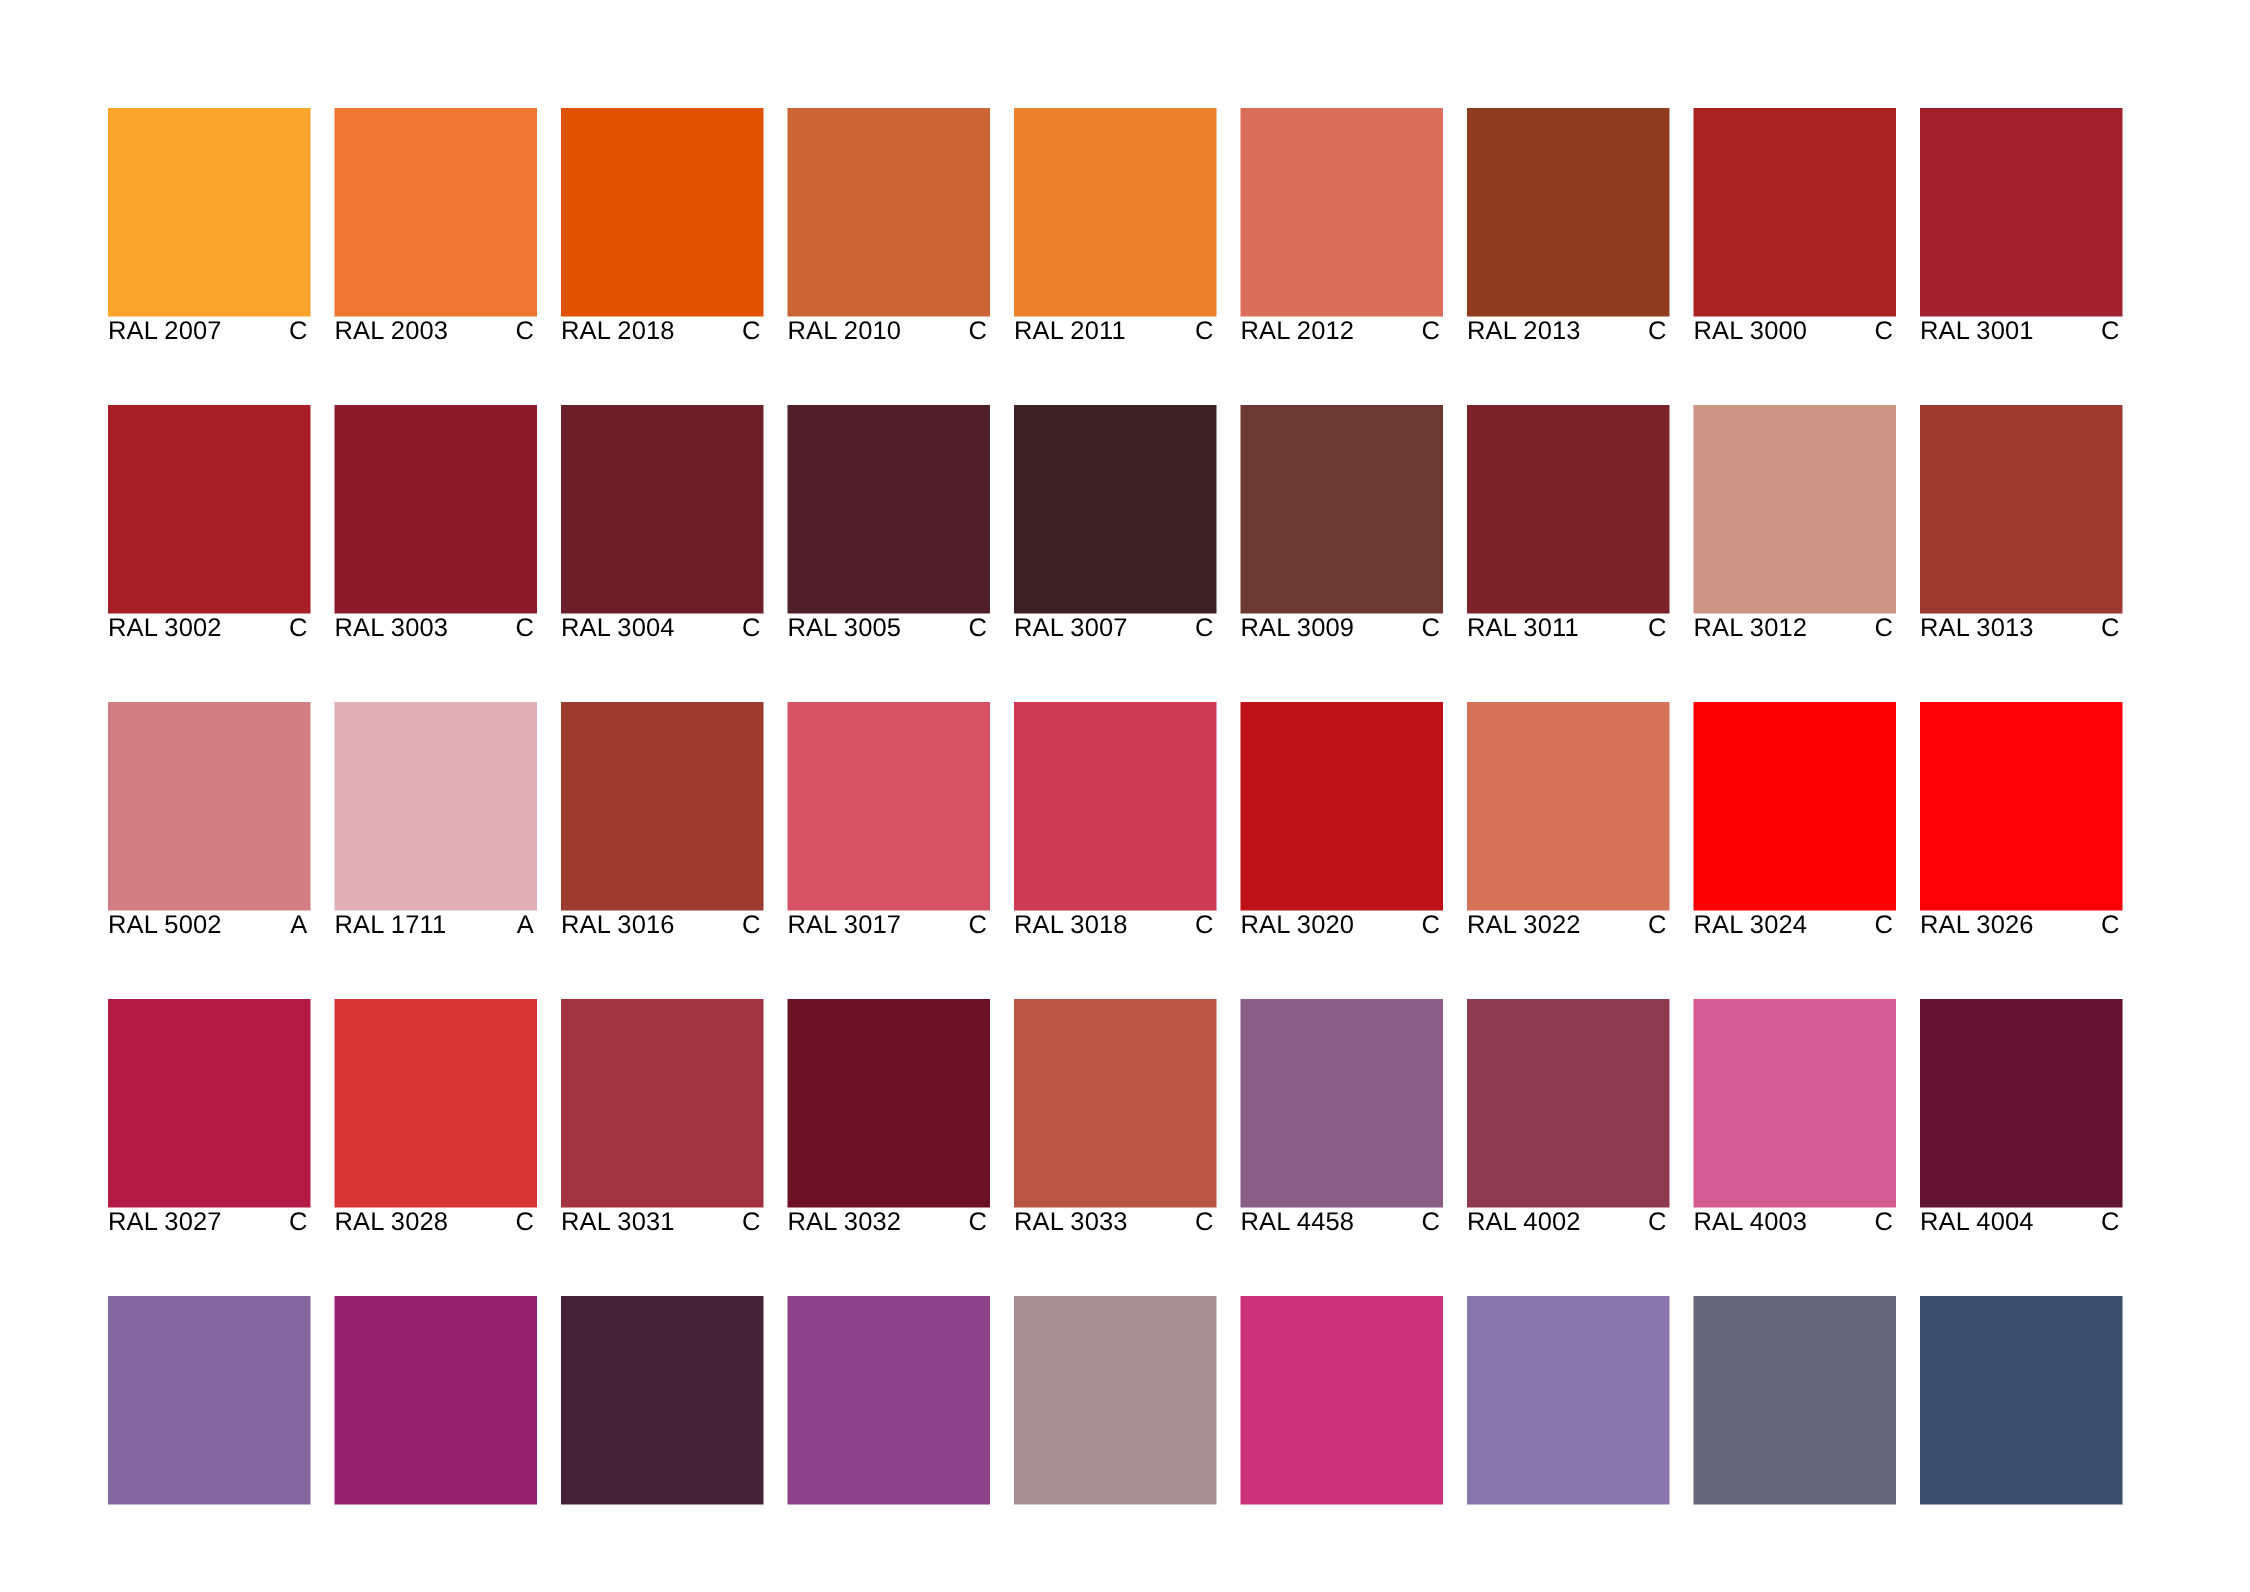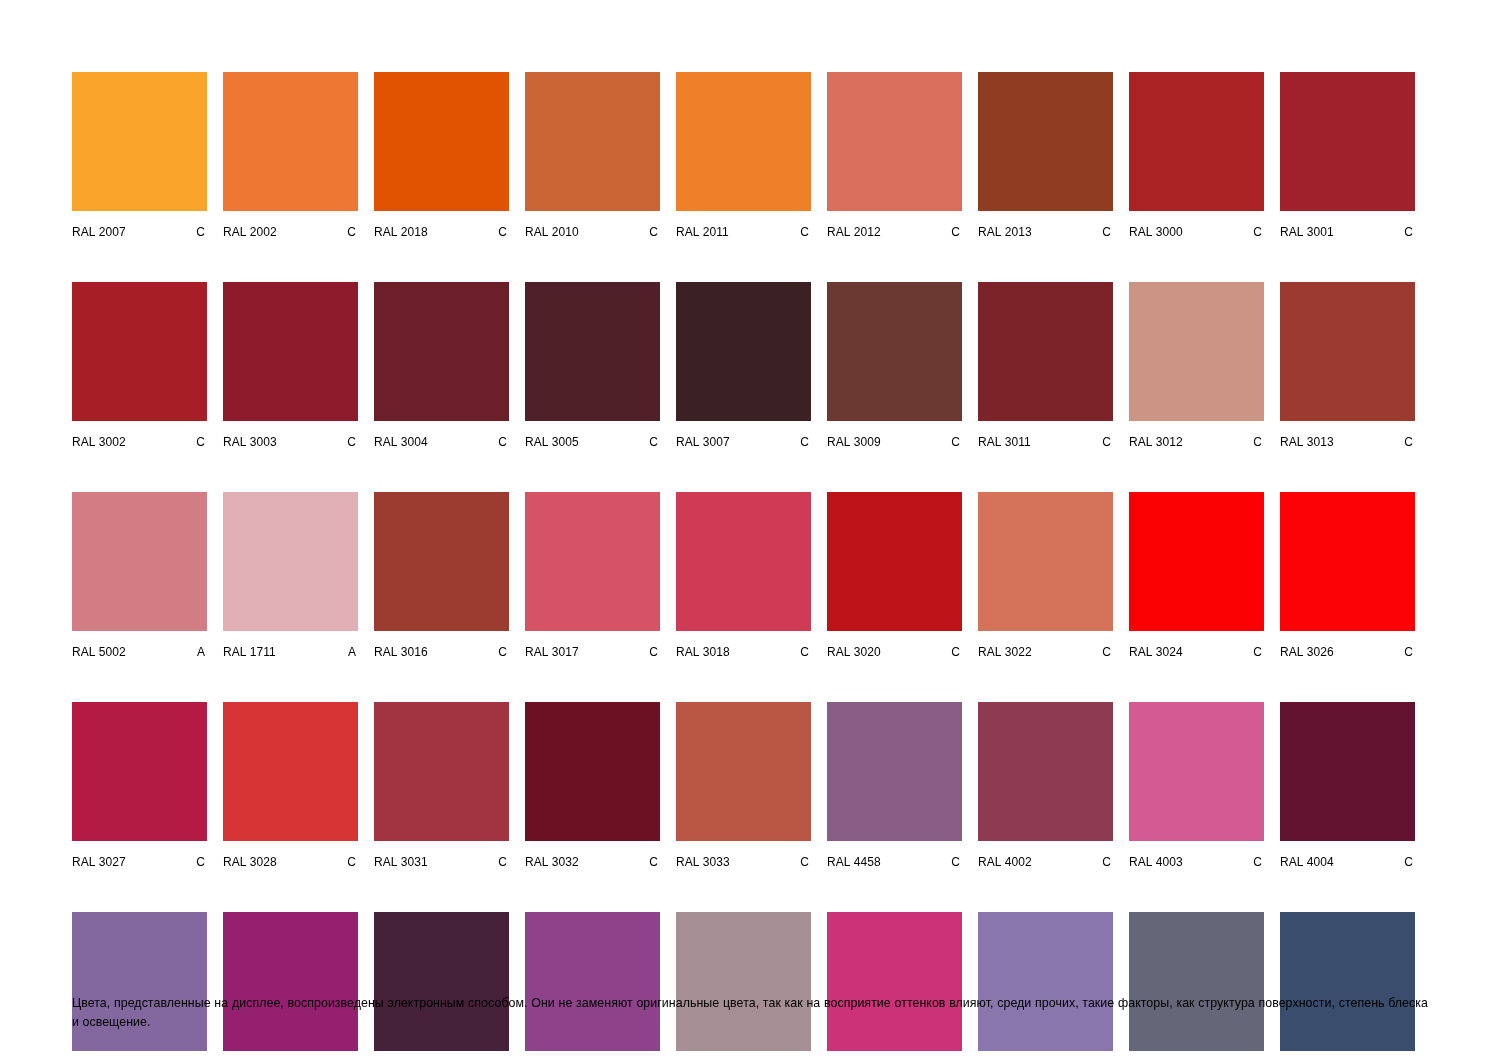--- a/index.html
+++ b/index.html
@@ -42,22 +42,21 @@
   .swatch-chip {
     width: 135px;
     height: 139px;
     display: block;
   }
   .swatch-caption {
     display: flex;
     justify-content: space-between;
     align-items: baseline;
     width: 135px;
-    margin-top: 12px;
-    font-size: 12px;
+    font-size: 17px;
     line-height: 19px;
     letter-spacing: 0.1px;
     white-space: nowrap;
   }
   .swatch-code {
     display: inline-block;
   }
   .swatch-suffix {
     display: inline-block;
     padding-right: 2px;
@@ -84,21 +83,21 @@
         <div class="swatch-cell">
           <div class="swatch-chip" style="background-color: rgb(249, 165, 43);"></div>
           <div class="swatch-caption">
             <span class="swatch-code">RAL 2007</span>
             <span class="swatch-suffix">C</span>
           </div>
         </div>
         <div class="swatch-cell">
           <div class="swatch-chip" style="background-color: rgb(238, 119, 51);"></div>
           <div class="swatch-caption">
-            <span class="swatch-code">RAL 2002</span>
+            <span class="swatch-code">RAL 2003</span>
             <span class="swatch-suffix">C</span>
           </div>
         </div>
         <div class="swatch-cell">
           <div class="swatch-chip" style="background-color: rgb(223, 82, 0);"></div>
           <div class="swatch-caption">
             <span class="swatch-code">RAL 2018</span>
             <span class="swatch-suffix">C</span>
           </div>
         </div>
@@ -364,15 +363,14 @@
         </div>
         <div class="swatch-cell">
           <div class="swatch-chip" style="background-color: rgb(102, 102, 121);"></div>
         </div>
         <div class="swatch-cell">
           <div class="swatch-chip" style="background-color: rgb(58, 77, 108);"></div>
         </div>
       </div>
     </div>
 
-  <p id="disclaimer">Цвета, представленные на дисплее, воспроизведены электронным способом. Они не заменяют оригинальные цвета, так как на восприятие оттенков влияют, среди прочих, такие факторы, как структура поверхности, степень блеска и освещение.</p>
 
 </div>
 
 </body></html>

